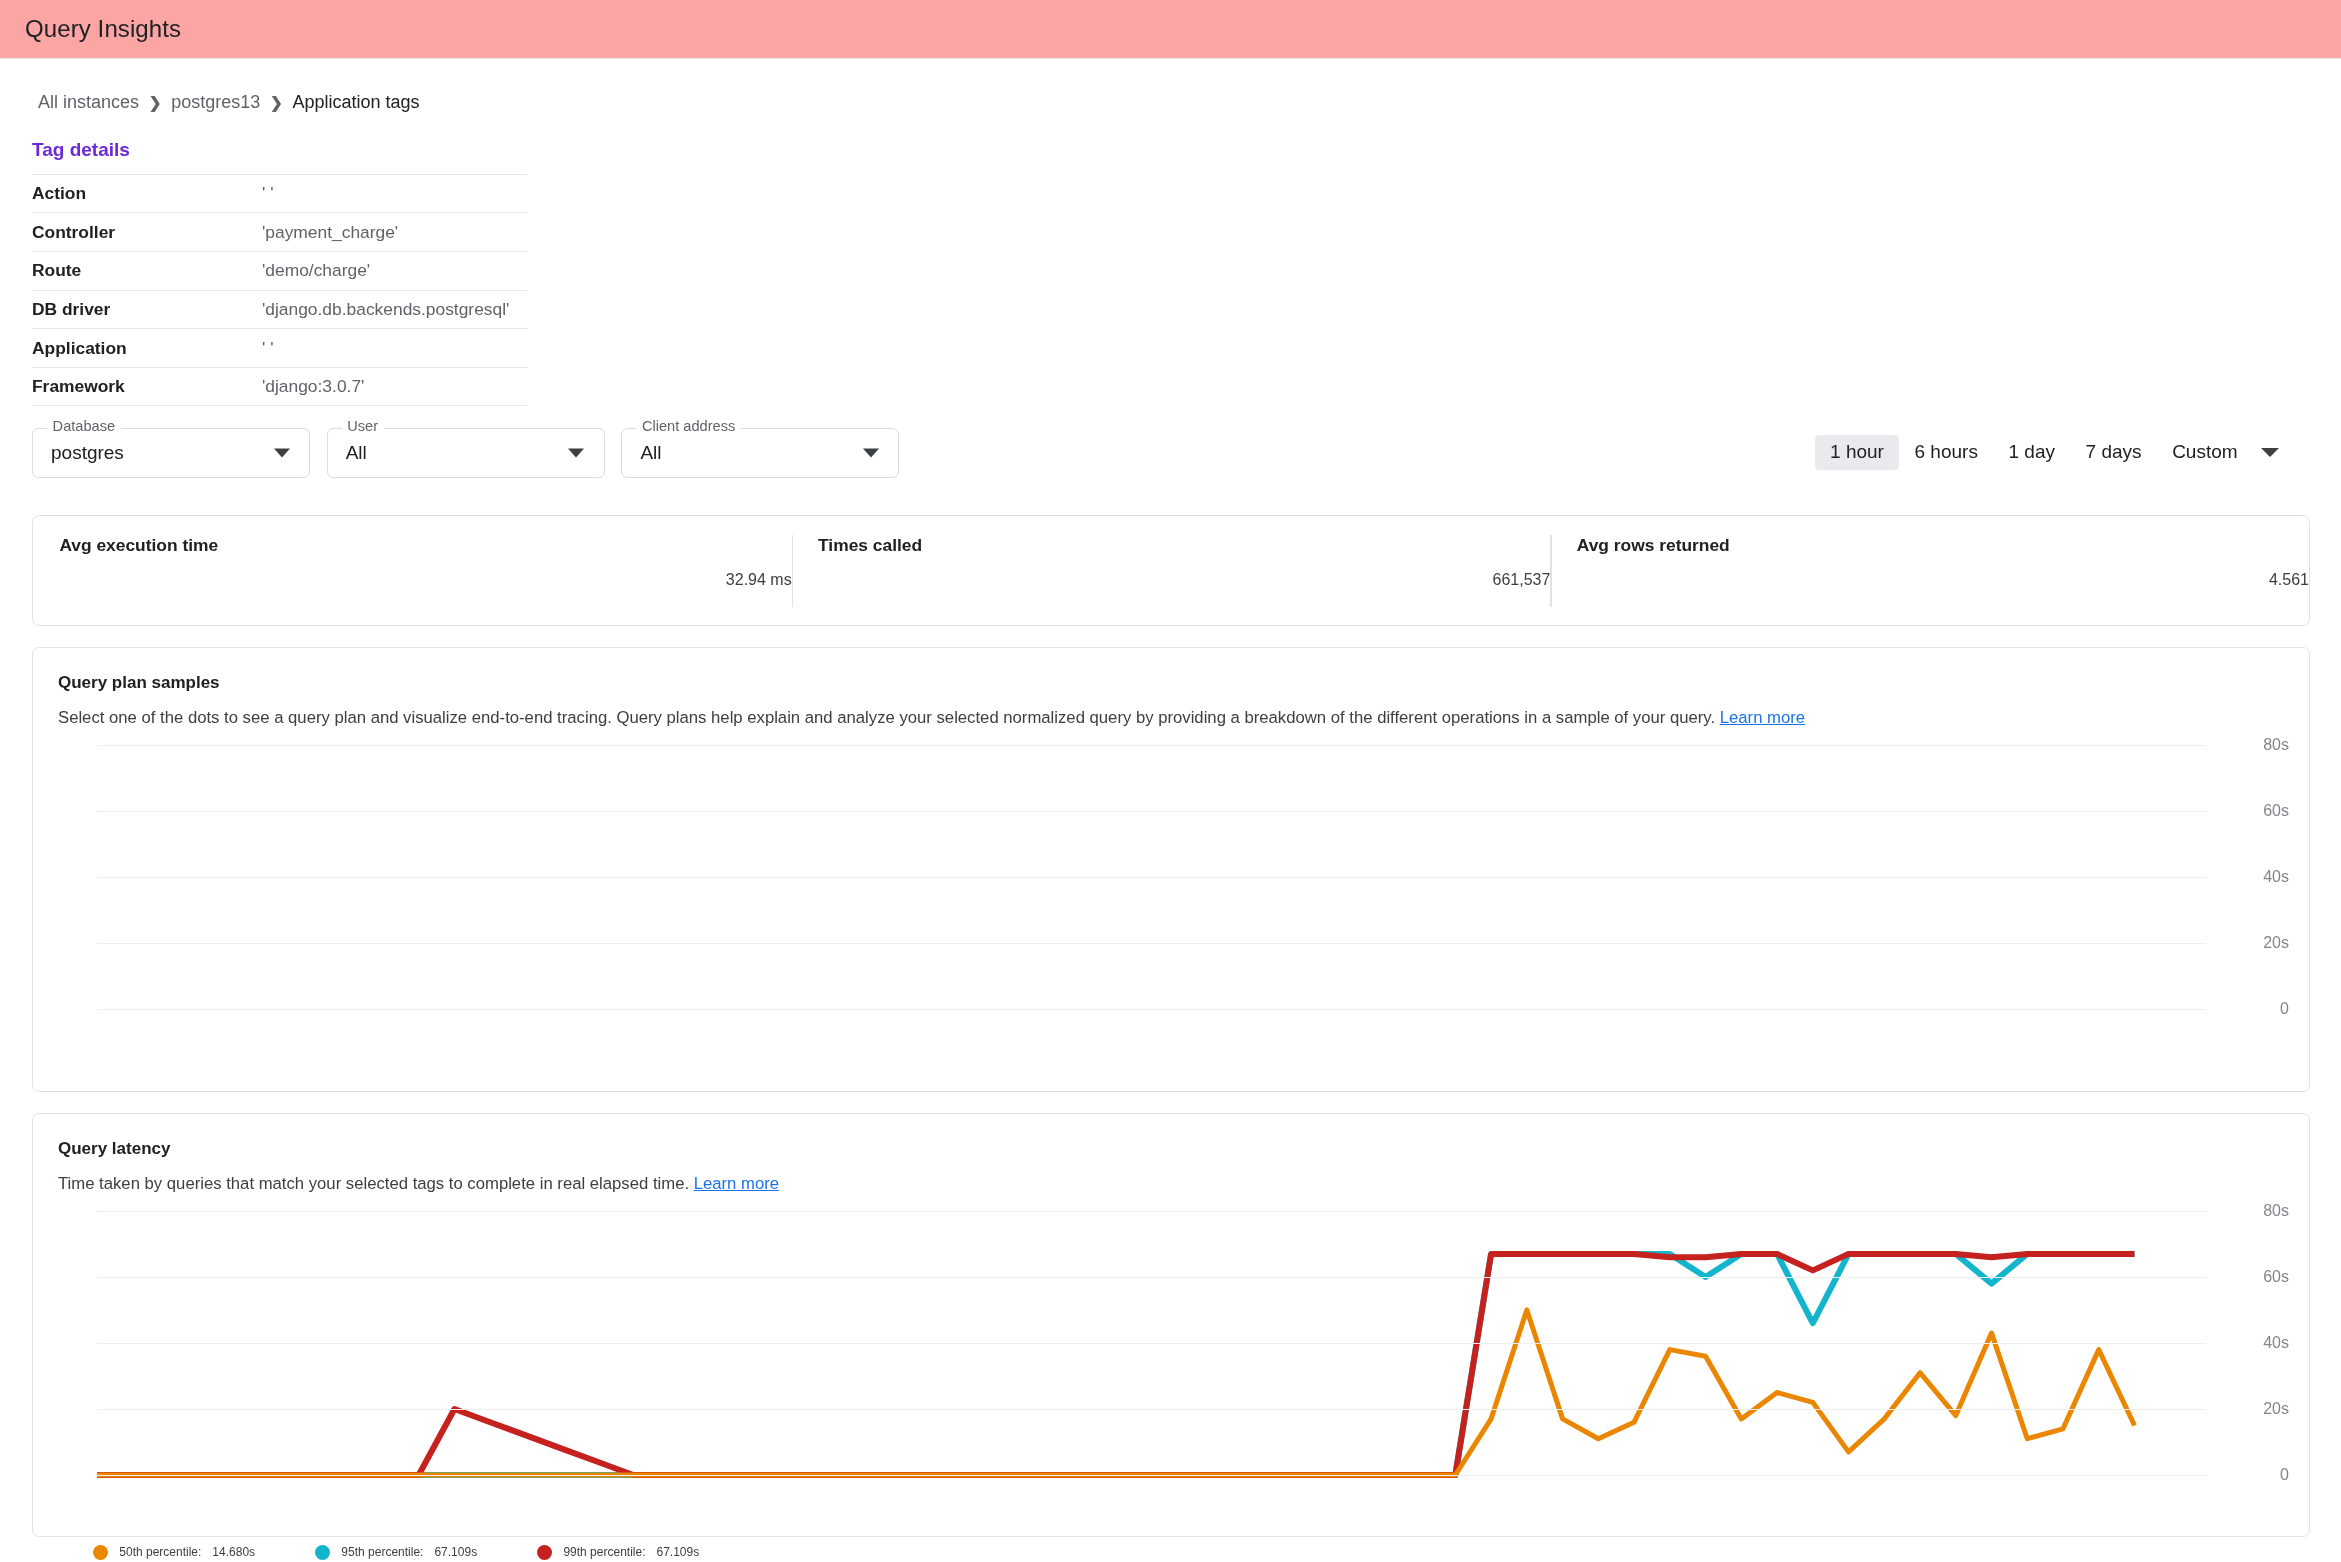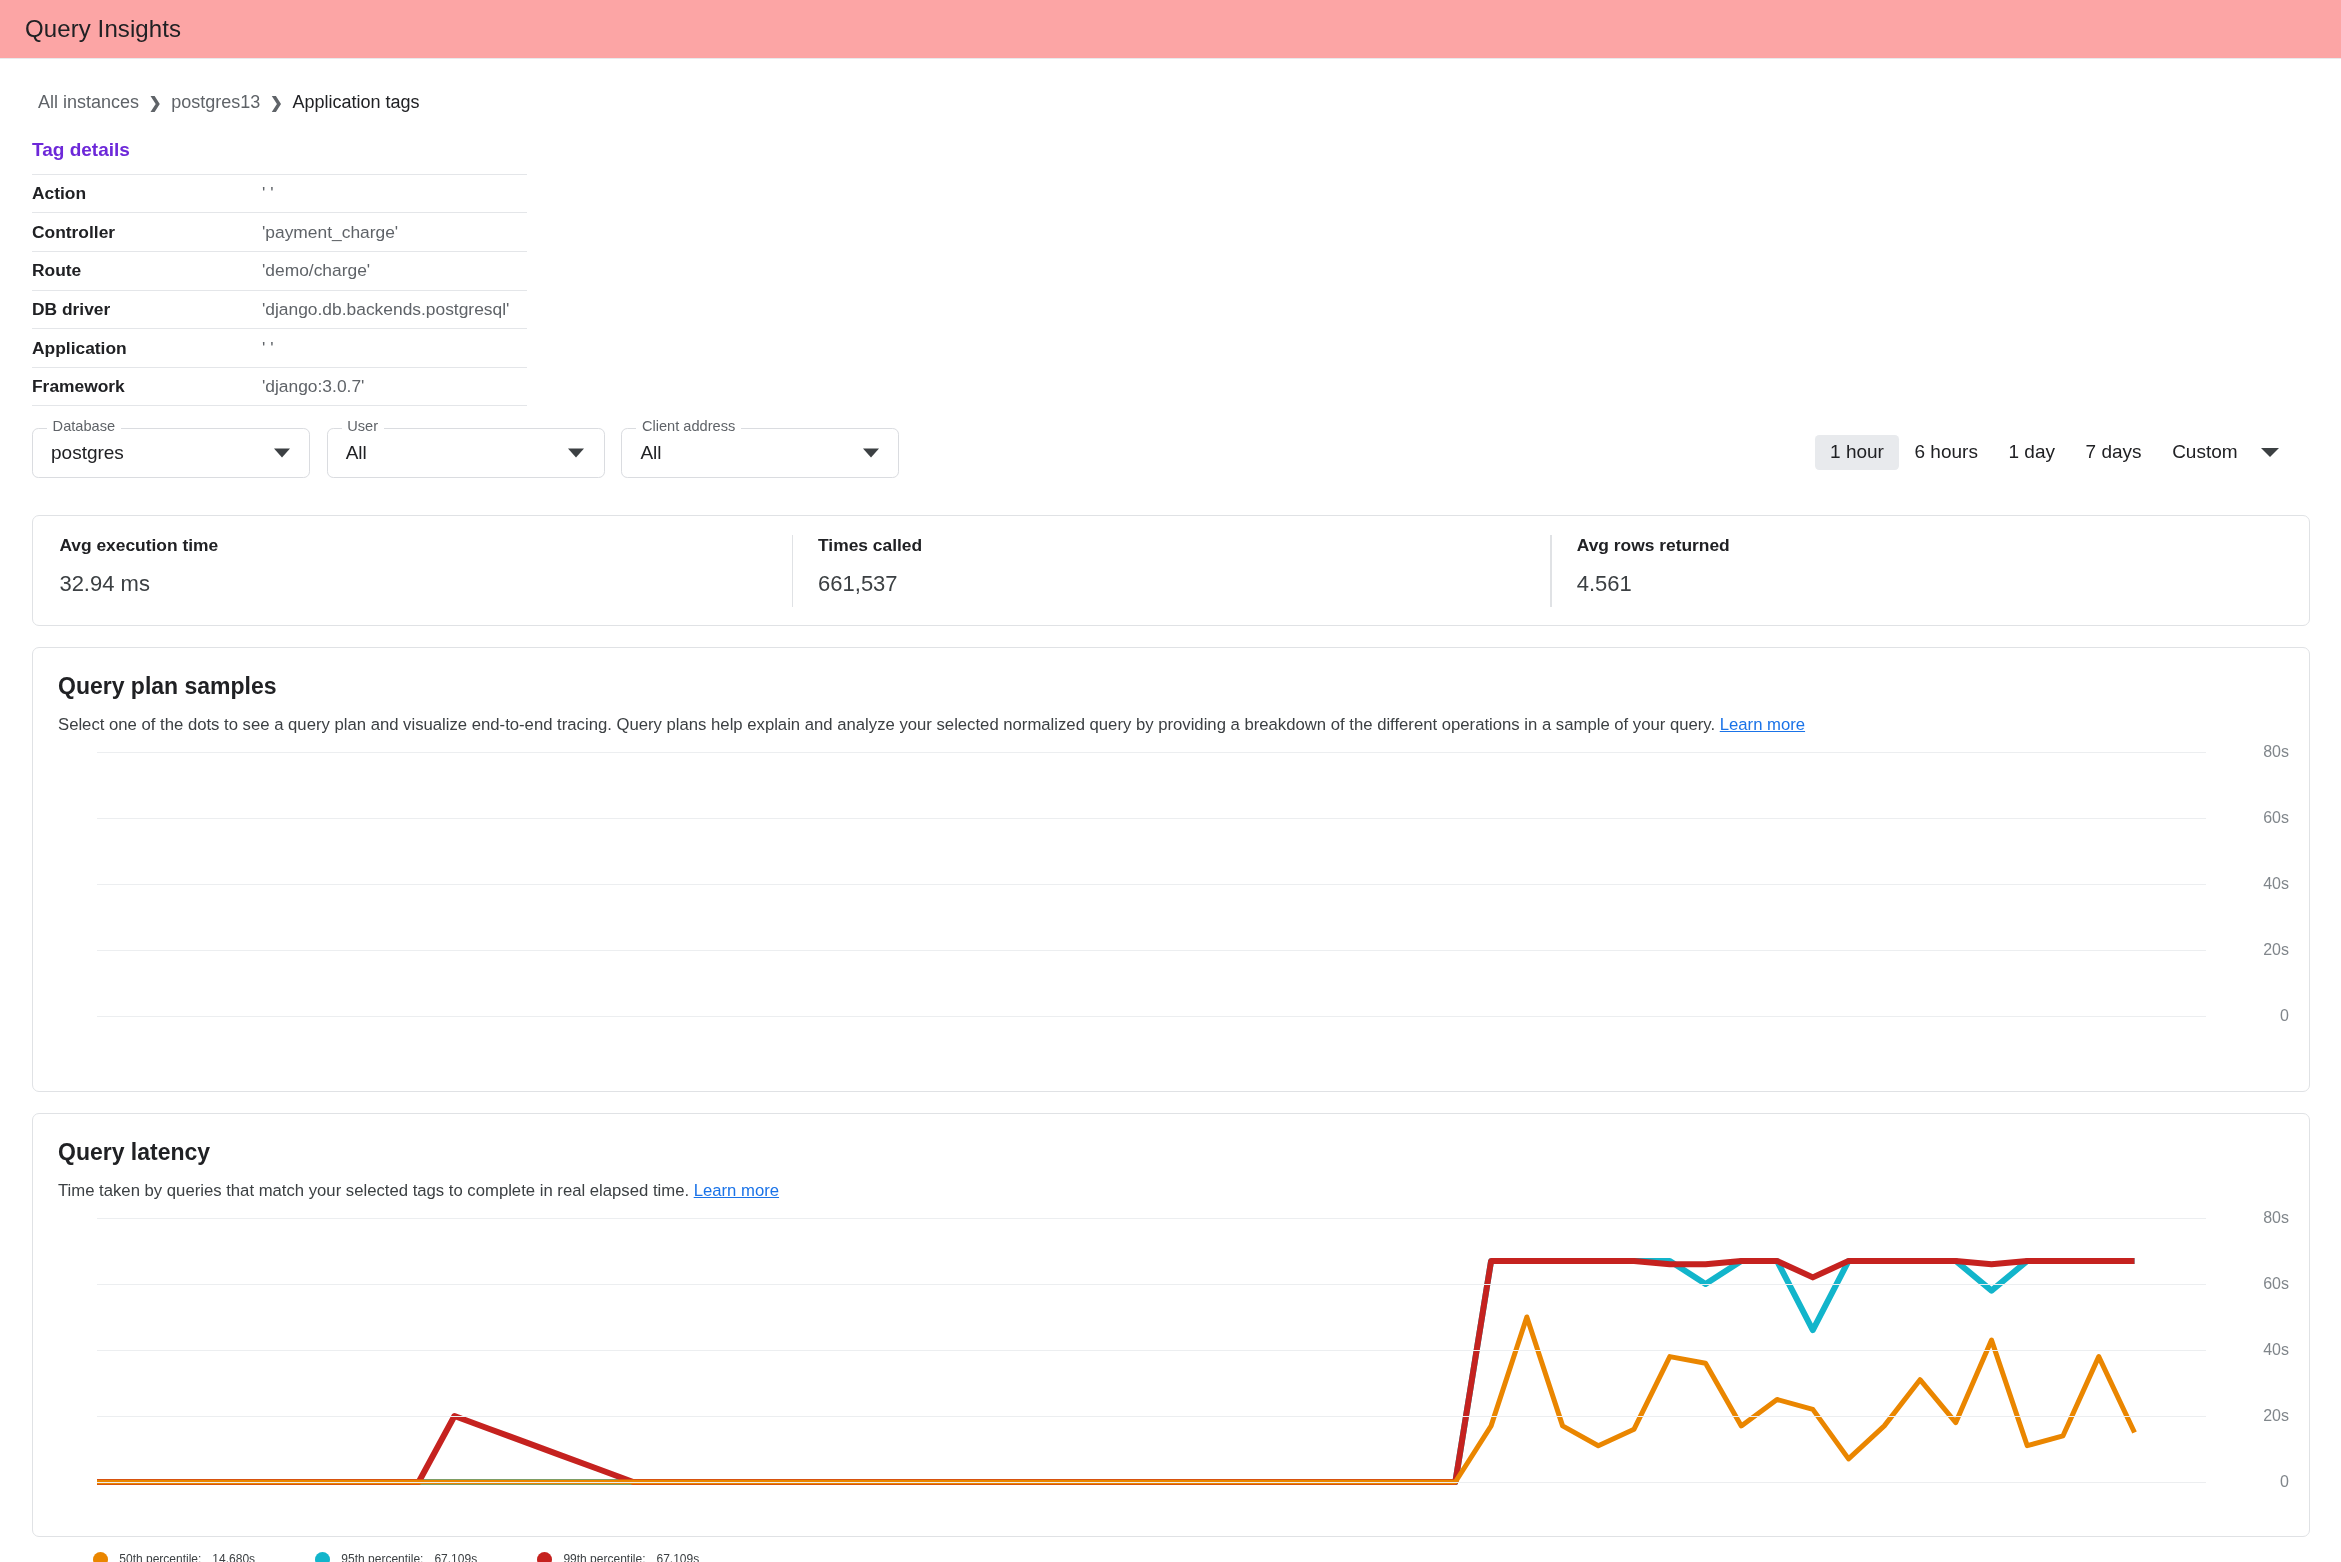--- a/index.html
+++ b/index.html
@@ -86,27 +86,27 @@
     border:1.4px solid #e0e2e5; border-radius:7px; background:#fff;
   }
   #metrics-card { top: 515px; height: 111px; display:flex; align-items:center; }
   .metric {
     flex:1; padding-left: 26.4px; position:relative; height: 72px;
   }
   .metric + .metric::before {
     content:""; position:absolute; left:0; top:0; bottom:0; width:1.4px; background:#e0e2e5;
   }
   .metric-label { font-size:17.4px; font-weight:700; color:#202124; }
-  .metric-value { font-size:22px; color:#3c4043; margin-top:15.3px; font-weight:400; }
+  .metric-value { font-size:16px; color:#3c4043; margin-top:15.3px; font-weight:400;text-align:right; }
 
   #plan-card { top: 647px; height: 445px; }
   #latency-card { top: 1113px; height: 424px; }
 
   .card-head { padding: 25px 0 0 25px; }
-  .card-title { font-size:23px; font-weight:700; color:#202124; }
+  .card-title { font-size:17px; font-weight:700; color:#202124; }
   .card-desc { font-size:16.7px; color:#3c4043; margin-top:14px; line-height:1.35; }
   .link { color:#1a73e8; text-decoration:underline; }
 
   
   .chart { position:relative; margin-top: 15.3px; }
   .plot {
     position:absolute; left:64px; right:103px; top:0; height:264px;
   }
   .gridline {
     position:absolute; left:0; right:0; height:1.4px; background:#eceef0;

